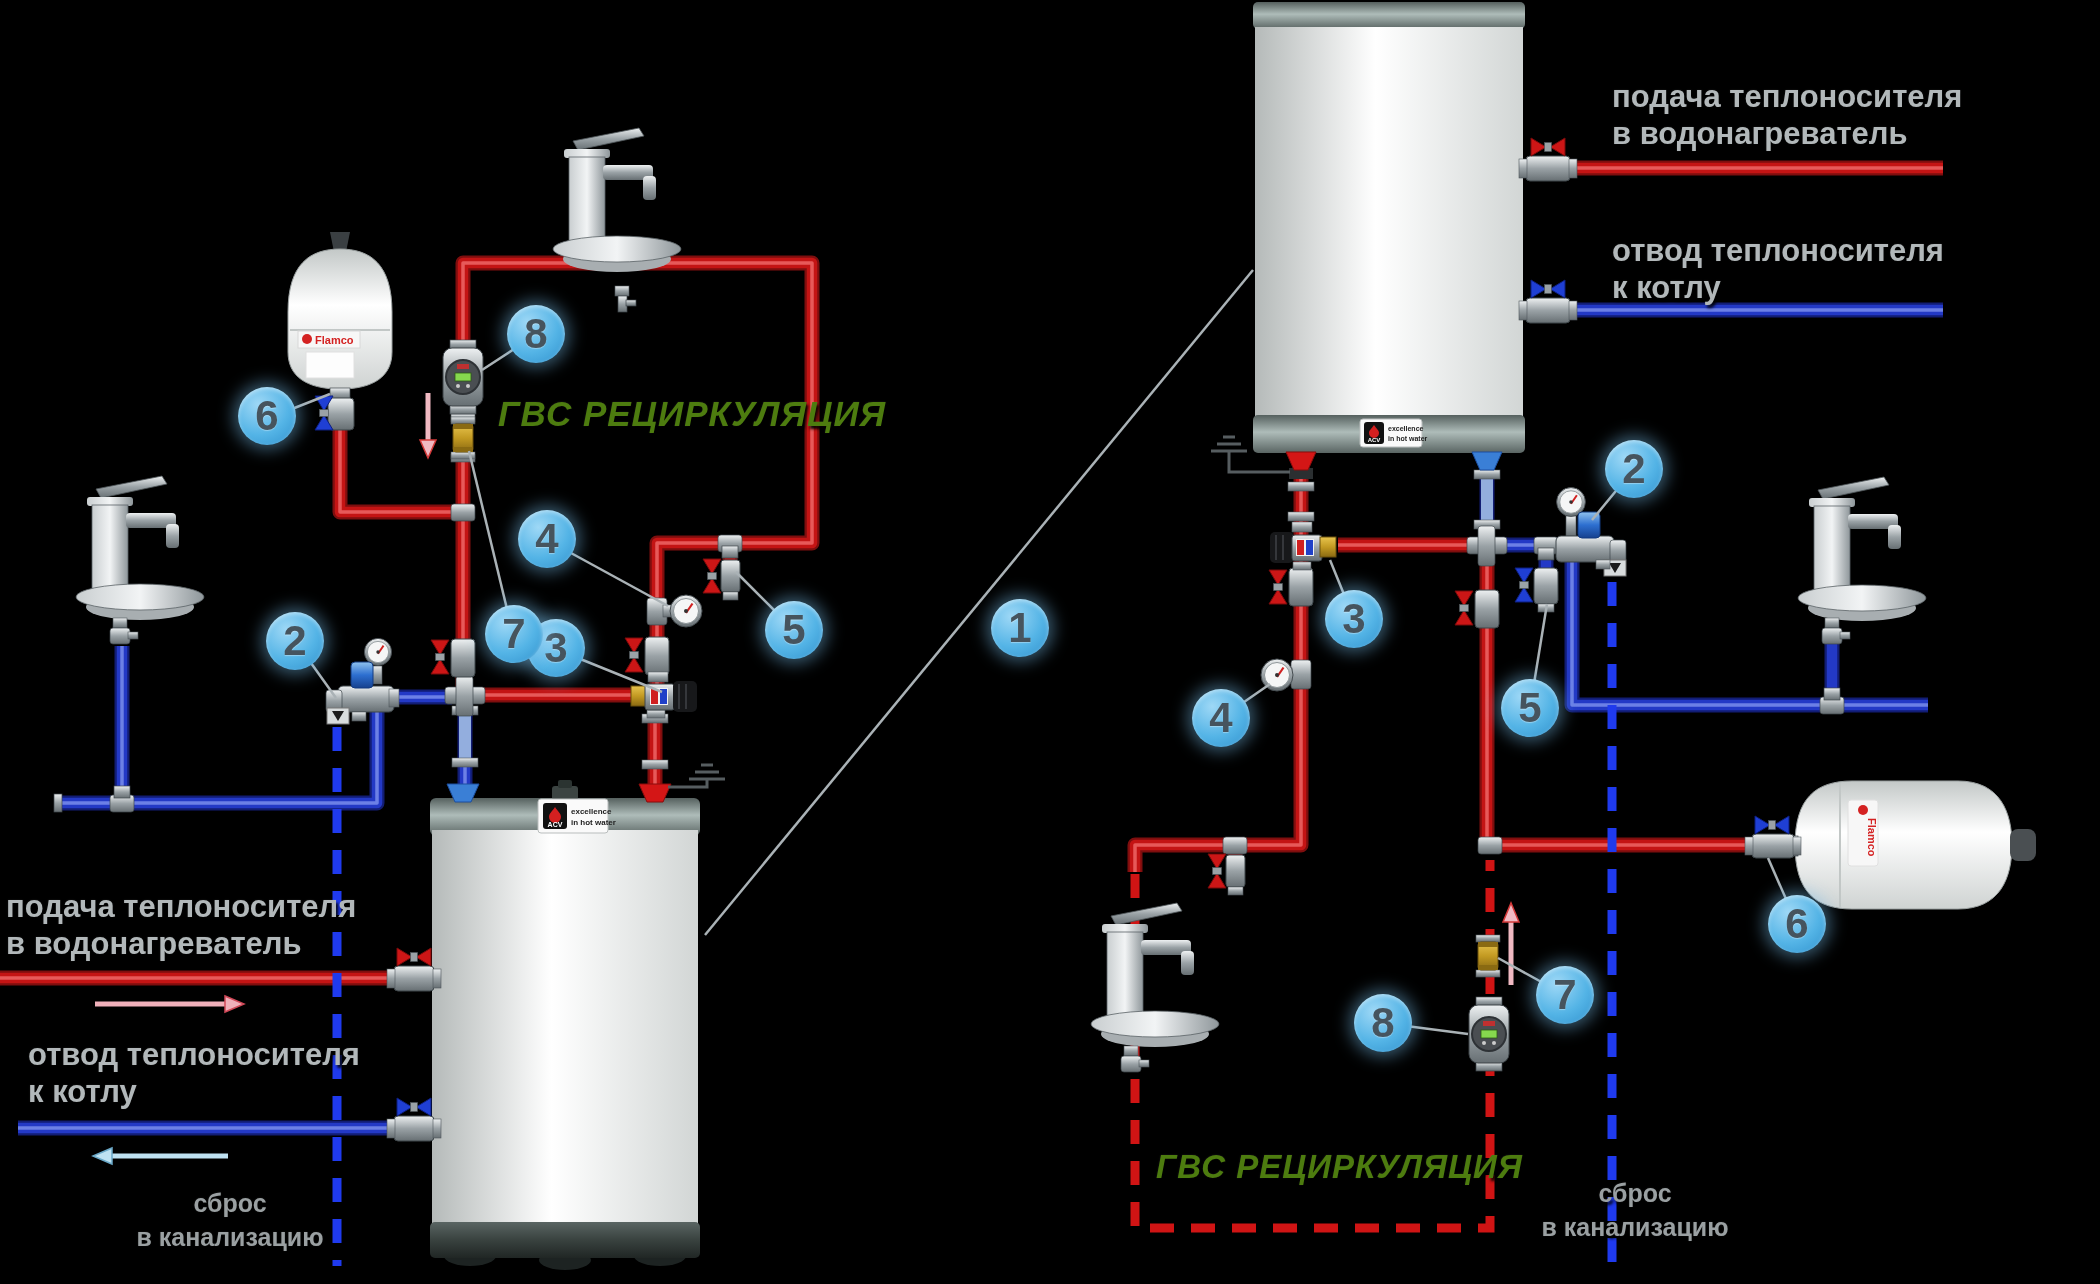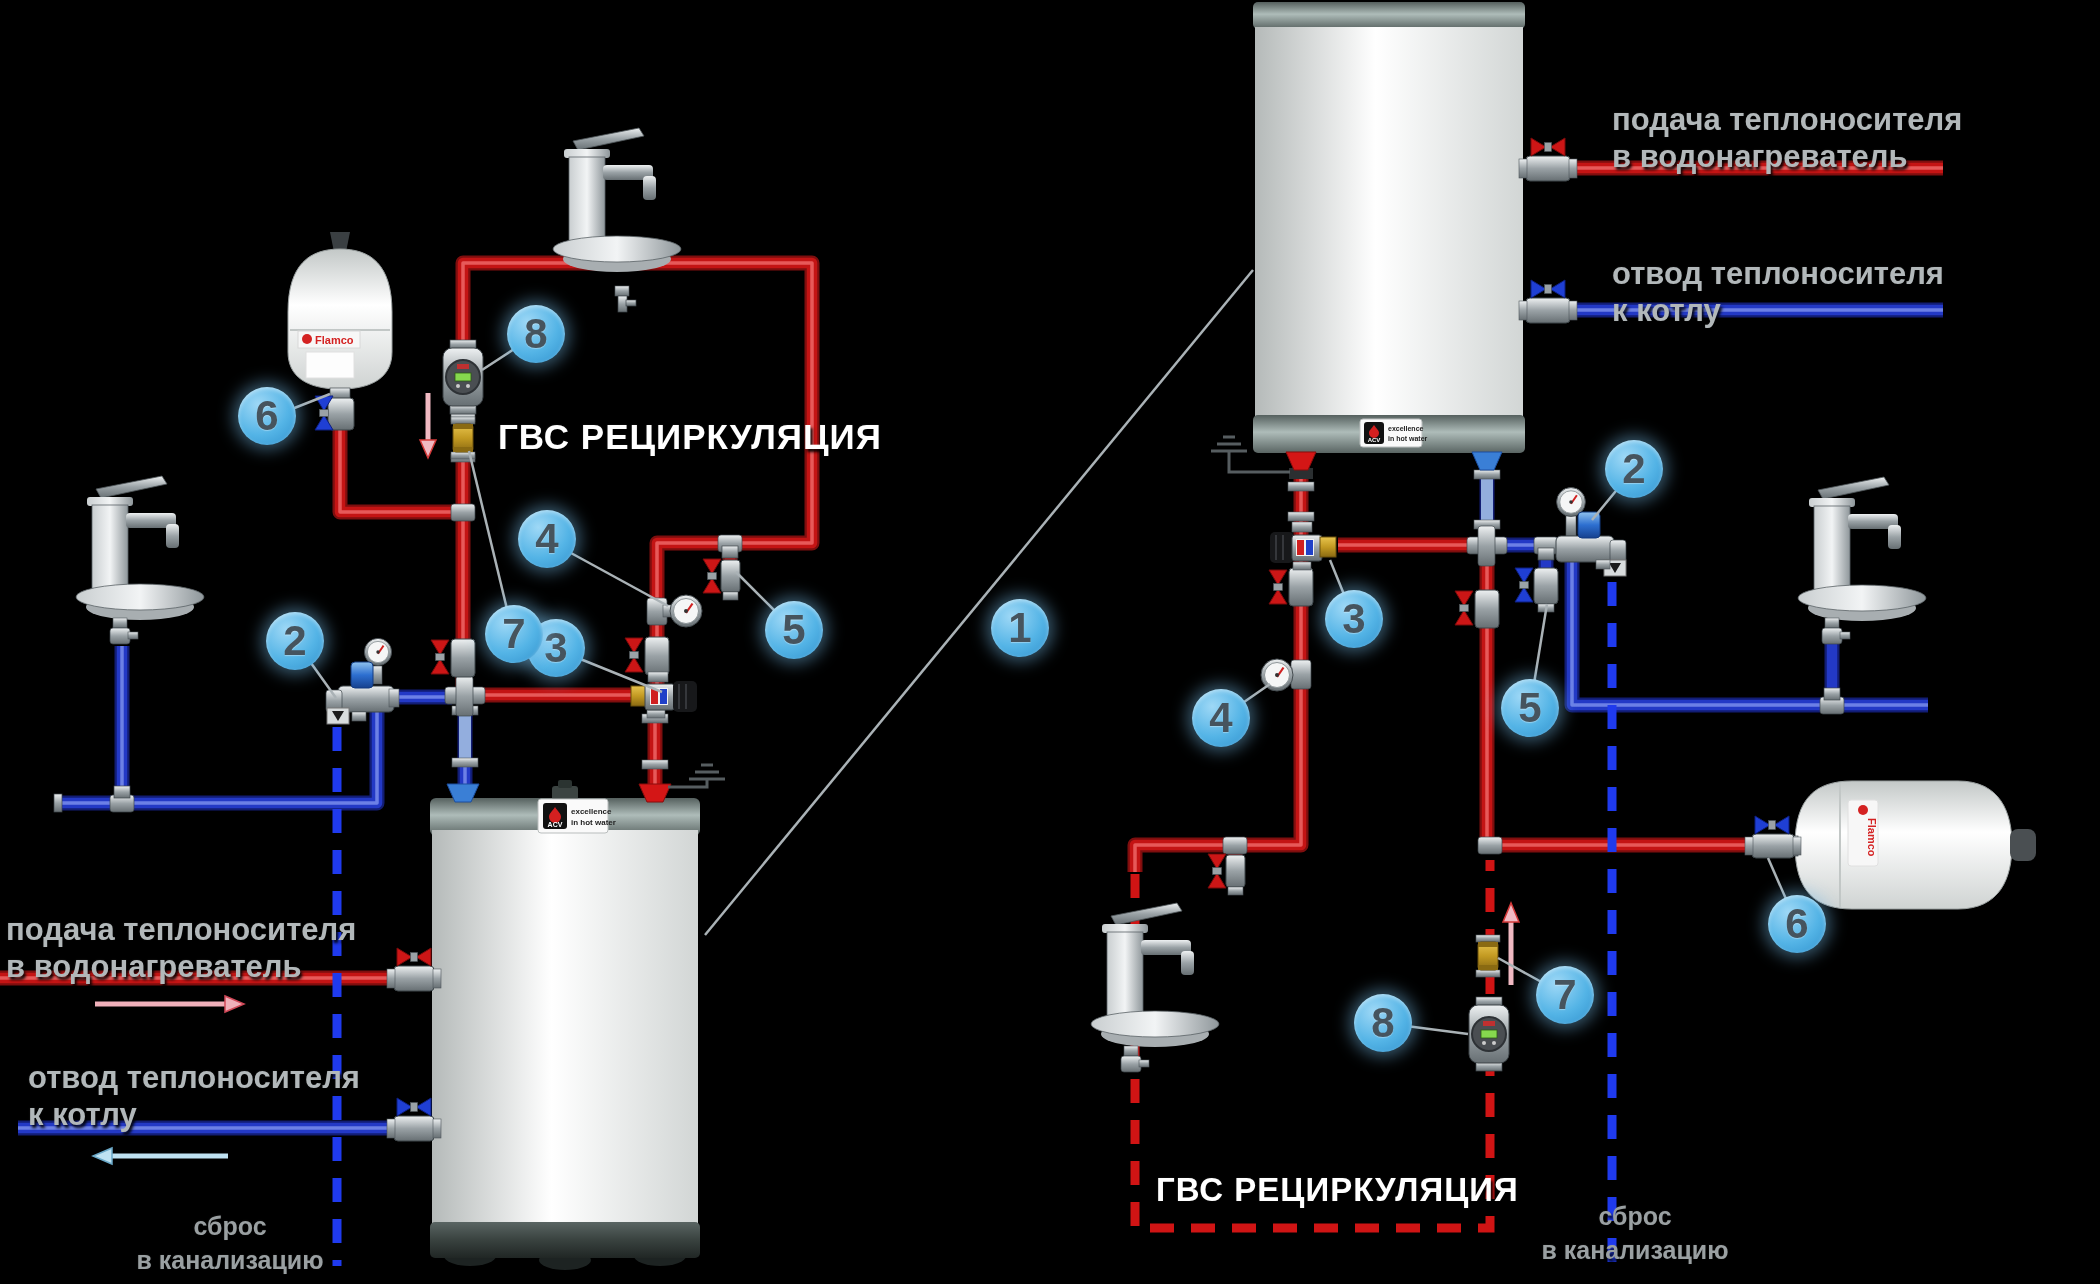--- a/index.html
+++ b/index.html
@@ -17,23 +17,23 @@
   .dash-red{stroke:#d01414;stroke-width:9;stroke-dasharray:24 17;fill:none}
   .lead{stroke:#aab2b6;stroke-width:2.5;fill:none}
   .nut{fill:url(#metal);stroke:#4e565a;stroke-width:.6}
   .sfit{fill:url(#metal);stroke:#3e464a;stroke-width:.7}
   .ground{stroke:#565d60;stroke-width:3;fill:none}
   .bt-red{fill:#cc1616;stroke:#7a0a0a;stroke-width:1}
   .bt-blue{fill:#1f3fd4;stroke:#0d1f80;stroke-width:1}
   
   .lbl{position:absolute;font-weight:bold;color:#b2b8ba;
        text-shadow:2px 3px 3px rgba(0,0,0,.95), 0 0 2px rgba(255,255,255,.12);
-       white-space:nowrap;margin-top:23px;}
+       white-space:nowrap;}
   .lbl-main{font-size:31px;line-height:37px;}
-  .lbl-gvs{font-size:35px;letter-spacing:1px;color:#ffffff;}
+  .lbl-gvs{font-size:35px;letter-spacing:1px;color:#4d7c0f;font-style:italic;}
   .lbl-drain{font-size:25px;line-height:34px;color:#9aa0a2;text-align:center;white-space:normal;}
   
   .callout{position:absolute;width:58px;height:58px;border-radius:50%;
     background:radial-gradient(circle at 35% 30%, #9ed8f6 0%, #54b4e6 55%, #2f90cc 100%);
     box-shadow:0 0 16px 5px rgba(120,190,235,.45), inset 0 2px 4px rgba(255,255,255,.5);
     color:#46545e;font-size:42px;font-weight:bold;display:flex;align-items:center;justify-content:center;
     text-shadow:0 1px 1px rgba(255,255,255,.35);}
 </style>
 </head>
 <body>

